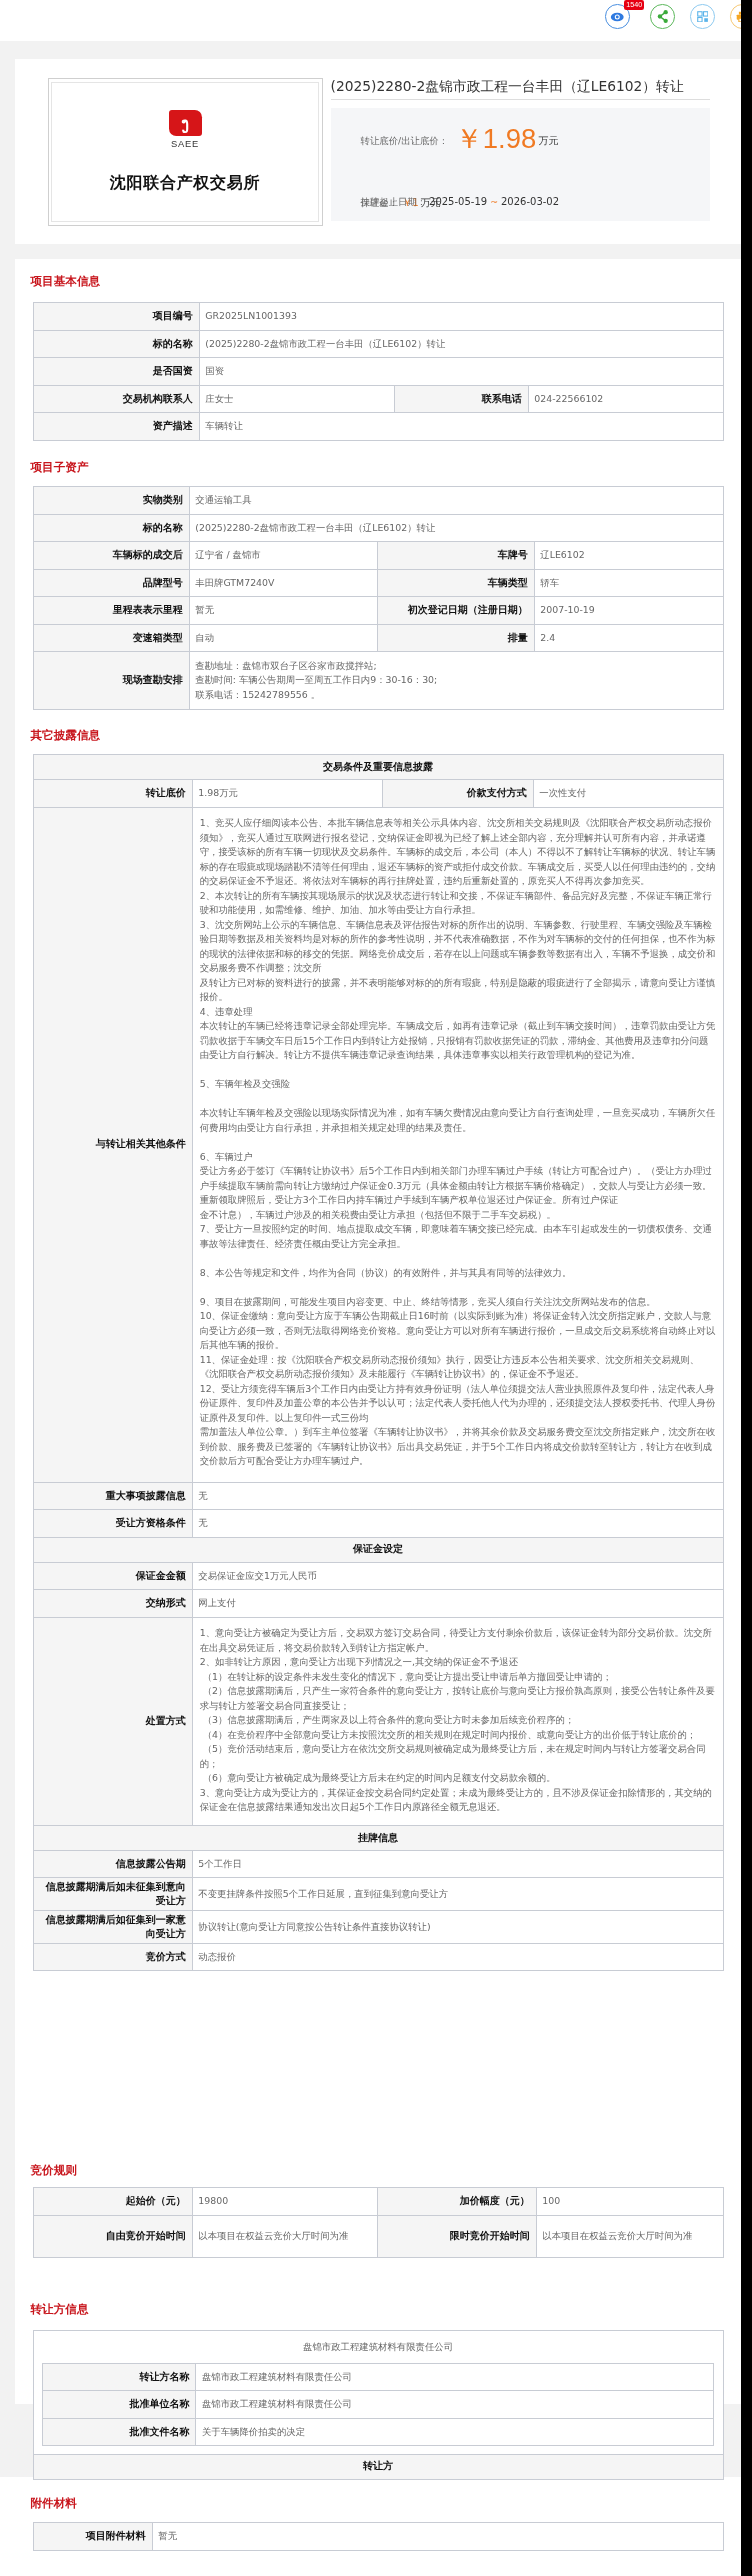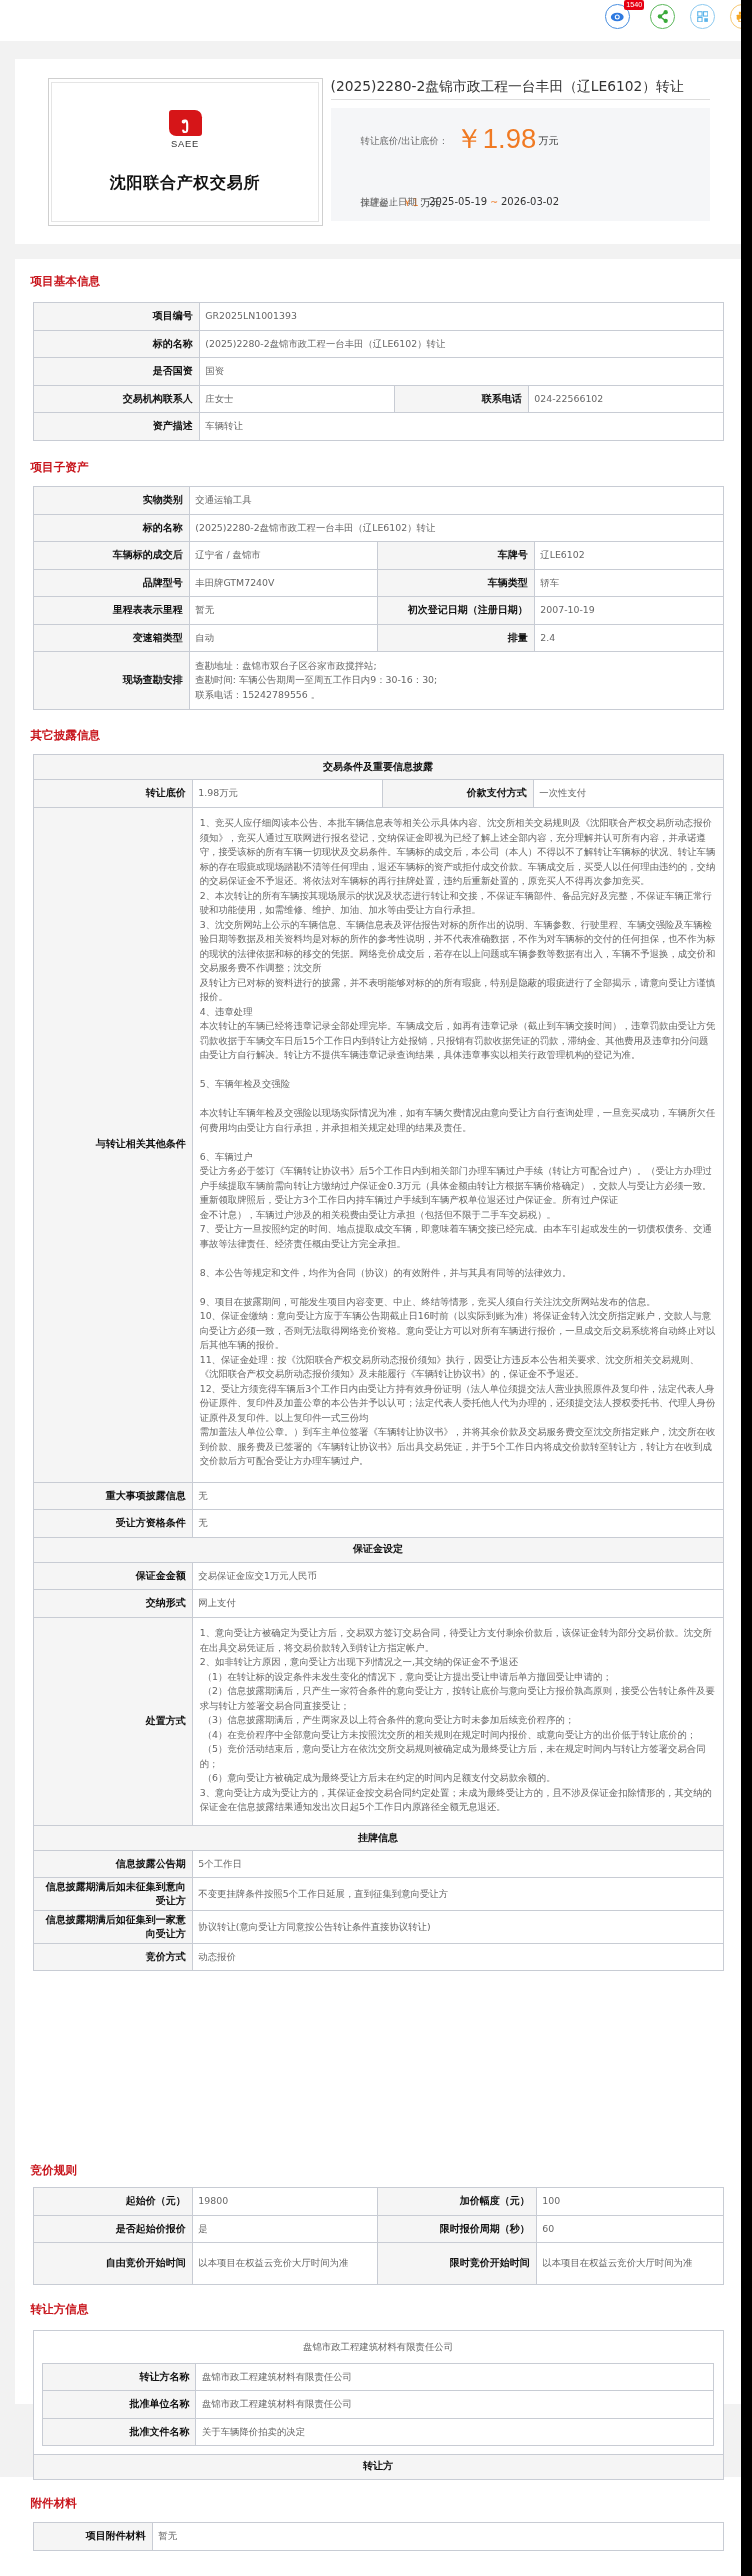--- a/index.html
+++ b/index.html
@@ -307,26 +307,20 @@
         <col style="width:185px">
         <col style="width:159px">
         <col>
       </colgroup>
     <tbody>
         <tr class="r38">
           <td class="lbl">起始价（元）</td>
           <td class="val">19800</td>
           <td class="lbl">加价幅度（元）</td>
           <td class="val">100</td>
-        </tr>
-    <tr class="r38">
-          <td class="lbl">是否起始价报价</td>
-          <td class="val">是</td>
-          <td class="lbl">限时报价周期（秒）</td>
-          <td class="val">60</td>
         </tr>
     <tr>
           <td class="lbl" style="height:42px">自由竞价开始时间</td>
           <td class="val">以本项目在权益云竞价大厅时间为准</td>
           <td class="lbl">限时竞价开始时间</td>
           <td class="val">以本项目在权益云竞价大厅时间为准</td>
         </tr>
   </tbody>
     </table>
 

